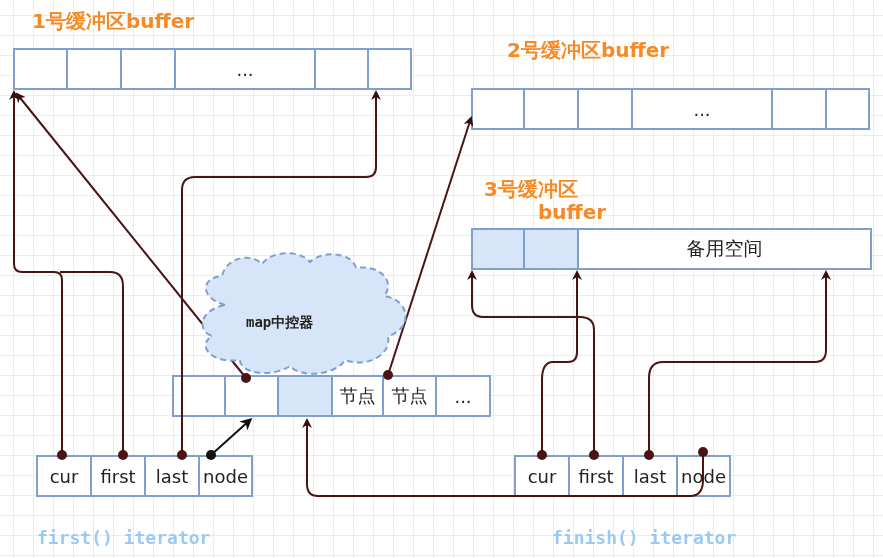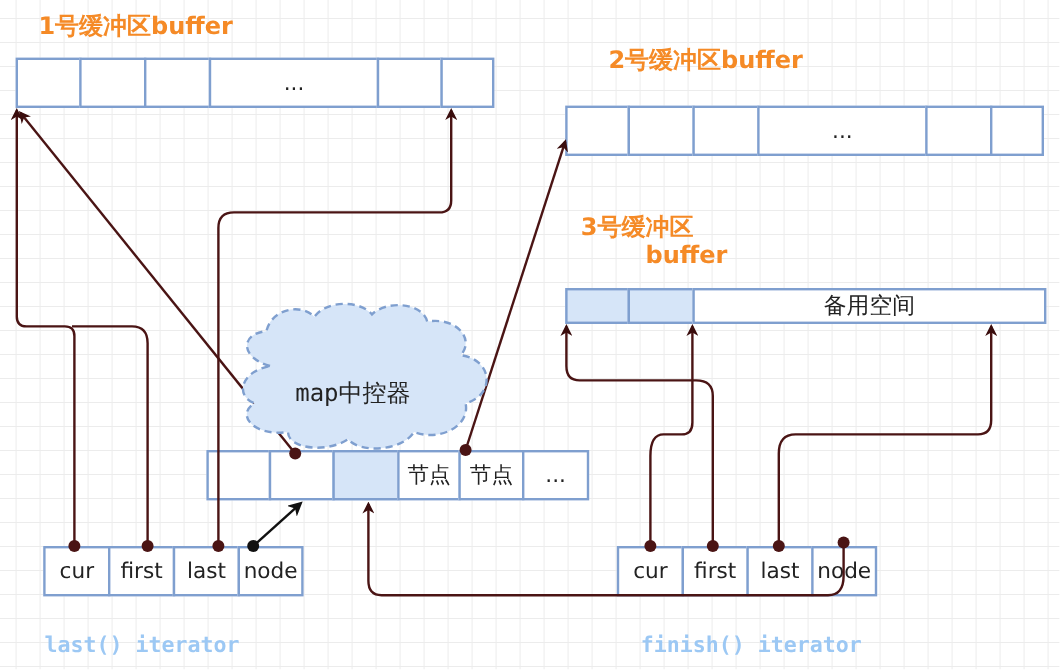--- a/index.html
+++ b/index.html
@@ -8,21 +8,21 @@
     background-image:
       linear-gradient(to right,#ececec 1px,transparent 1px),
       linear-gradient(to bottom,#ececec 1px,transparent 1px);
     background-size:20px 20px;background-position:-7px -5px;}
   .lbl{position:absolute;color:#f58a26;font-weight:bold;font-size:20px;white-space:nowrap;}
   .row{position:absolute;display:flex;box-sizing:border-box;}
   .cell{box-sizing:border-box;border:2px solid #7f9fcf;margin-right:-2px;background:#fff;display:flex;align-items:center;justify-content:center;color:#222;font-size:18px;height:100%;}
   .cell.fill{background:#d6e5f8;}
   .iter{position:absolute;color:#9cc8f4;font-weight:bold;font-size:18px;font-family:"DejaVu Sans Mono",monospace;}
   svg{position:absolute;left:0;top:0;}
-  .cloudtxt{position:absolute;font-family:"DejaVu Sans Mono",monospace;font-weight:normal;font-size:20px;color:#222;}
+  .cloudtxt{position:absolute;font-family:"DejaVu Sans Mono",monospace;font-weight:bold;font-size:14px;color:#222;}
 </style>
 </head>
 <body>
 
 <div class="grid"></div>
 
 <div class="lbl" style="left:32px;top:8px;">1号缓冲区buffer</div>
 <div class="row" style="left:13px;top:48px;height:42px;">
   <div class="cell" style="width:55px"></div>
   <div class="cell" style="width:56px"></div>
@@ -37,50 +37,50 @@
   <div class="cell" style="width:54px"></div>
   <div class="cell" style="width:56px"></div>
   <div class="cell" style="width:56px"></div>
   <div class="cell" style="width:142px">...</div>
   <div class="cell" style="width:56px"></div>
   <div class="cell" style="width:45px"></div>
 </div>
 
 <div class="lbl" style="left:484px;top:176px;">3号缓冲区</div>
 <div class="lbl" style="left:510px;top:200px;margin-left:28px;">buffer</div>
-<div class="row" style="left:471px;top:228px;height:30px;margin-top:12px;">
+<div class="row" style="left:471px;top:228px;height:42px;">
   <div class="cell fill" style="width:54px"></div>
   <div class="cell fill" style="width:56px"></div>
   <div class="cell" style="width:295px;font-size:19px;">备用空间</div>
 </div>
 
 <div class="row" style="left:172px;top:375px;height:42px;">
   <div class="cell" style="width:54px"></div>
   <div class="cell" style="width:55px"></div>
   <div class="cell fill" style="width:56px"></div>
   <div class="cell" style="width:53px">节点</div>
   <div class="cell" style="width:55px">节点</div>
   <div class="cell" style="width:56px">...</div>
 </div>
 
 <div class="row" style="left:36px;top:455px;height:42px;">
   <div class="cell" style="width:56px">cur</div>
   <div class="cell" style="width:56px">first</div>
   <div class="cell" style="width:56px">last</div>
   <div class="cell" style="width:55px">node</div>
 </div>
-<div class="iter" style="left:37px;top:527px;">last() iterator</div>
+<div class="iter" style="left:37px;top:527px;">first() iterator</div>
 
 <div class="row" style="left:514px;top:455px;height:42px;">
   <div class="cell" style="width:56px">cur</div>
   <div class="cell" style="width:56px">first</div>
   <div class="cell" style="width:56px">last</div>
   <div class="cell" style="width:55px">node</div>
 </div>
-<div class="iter" style="left:534px;top:527px;">finish() iterator</div>
+<div class="iter" style="left:552px;top:527px;">finish() iterator</div>
 
 <svg width="883" height="558">
   <defs>
     <marker id="ah" markerWidth="10" markerHeight="10" refX="8" refY="5" orient="auto" markerUnits="userSpaceOnUse" viewBox="0 0 10 10">
       <path d="M0,0 L10,5 L0,10 L3,5 Z" fill="#3a0d0d"></path>
     </marker>
     <marker id="ahk" markerWidth="12" markerHeight="12" refX="9" refY="6" orient="auto" markerUnits="userSpaceOnUse" viewBox="0 0 12 12">
       <path d="M0,0 L12,6 L0,12 L3.5,6 Z" fill="#111"></path>
     </marker>
   </defs>

